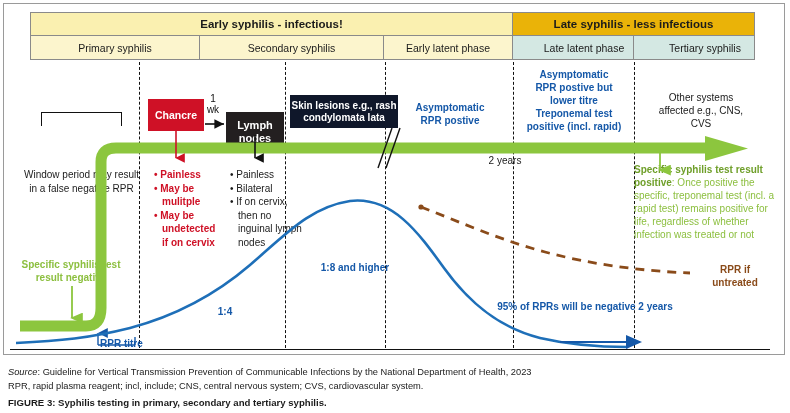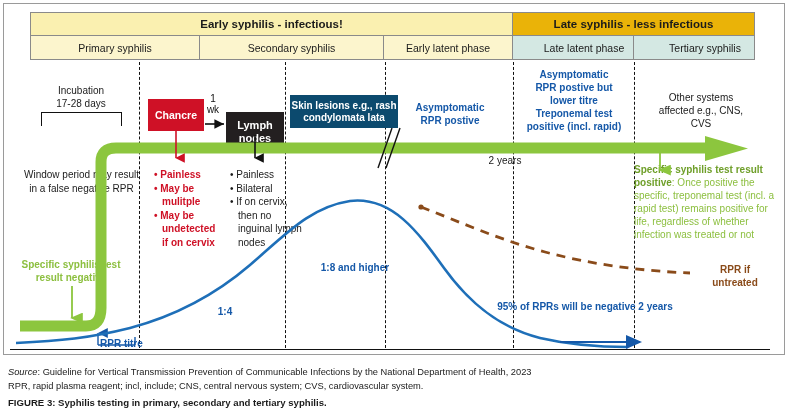--- a/index.html
+++ b/index.html
@@ -26,21 +26,21 @@
 
   
   .inc-label{position:absolute;left:26px;top:84px;width:110px;text-align:center;font-size:10px;line-height:13px;color:#1b1b1b;}
   .bracket{position:absolute;left:41px;top:112px;width:81px;height:14px;border:1.6px solid #111;border-bottom:none;box-sizing:border-box;}
   .window-text{position:absolute;left:19px;top:168px;width:125px;text-align:center;font-size:10px;line-height:14px;color:#1b1b1b;}
 
   
   .kbox{position:absolute;box-sizing:border-box;display:flex;align-items:center;justify-content:center;text-align:center;color:#fff;font-weight:bold;}
   .box-chancre{left:148px;top:99px;width:56px;height:32px;background:#cf1126;font-size:10.5px;}
   .box-lymph{left:226px;top:95px;width:58px;height:40px;background:#231f20;font-size:11px;line-height:13px;margin-top:17px;}
-  .box-skin{left:290px;top:95px;width:108px;height:33px;background:#0c4a6e;font-size:10px;line-height:12px;}
+  .box-skin{left:290px;top:95px;width:108px;height:33px;background:#0f172a;font-size:10px;line-height:12px;}
   .wk-label{position:absolute;left:200px;top:93px;width:26px;text-align:center;font-size:10px;line-height:11px;color:#111;}
 
   
   .bullets{position:absolute;font-size:10px;line-height:13.5px;}
   .bl-red{left:154px;top:168px;width:70px;color:#cf1126;font-weight:bold;}
   .bl-black{left:230px;top:168px;width:74px;color:#1b1b1b;}
   .bullets div{white-space:normal;}
   .bhang{padding-left:8px;text-indent:-8px;}
 
   
@@ -86,24 +86,20 @@
   <div class="band band-sub sub-y sub3">Early latent phase</div>
   <div class="band band-sub sub-t sub4">Late latent phase</div>
   <div class="band band-sub sub-t sub5">Tertiary syphilis</div>
 
   <div class="vdash" style="left:139px;top:62px;height:286px;"></div>
   <div class="vdash" style="left:285px;top:62px;height:286px;"></div>
   <div class="vdash" style="left:385px;top:62px;height:286px;"></div>
   <div class="vdash" style="left:513px;top:62px;height:286px;"></div>
   <div class="vdash" style="left:634px;top:62px;height:286px;"></div>
 
-  <div class="inc-label">
-    <span>Incubation</span><br>
-    <span>17-28 days</span>
-  </div>
   <div class="bracket"></div>
   <div class="window-text">Window period may result in a false negative RPR</div>
 
   <div class="kbox box-chancre">Chancre</div>
   <div class="wk-label">
     <span>1</span><br>
     <span>wk</span>
   </div>
   <div class="kbox box-lymph">
     <div>

